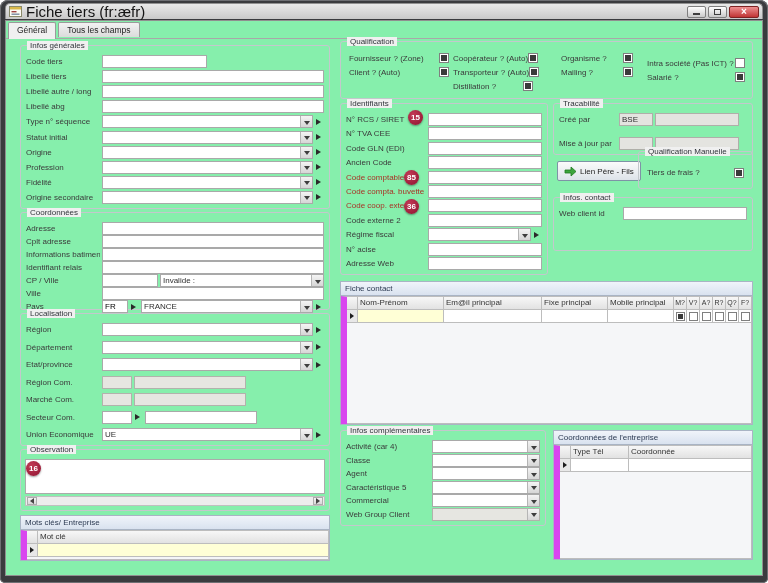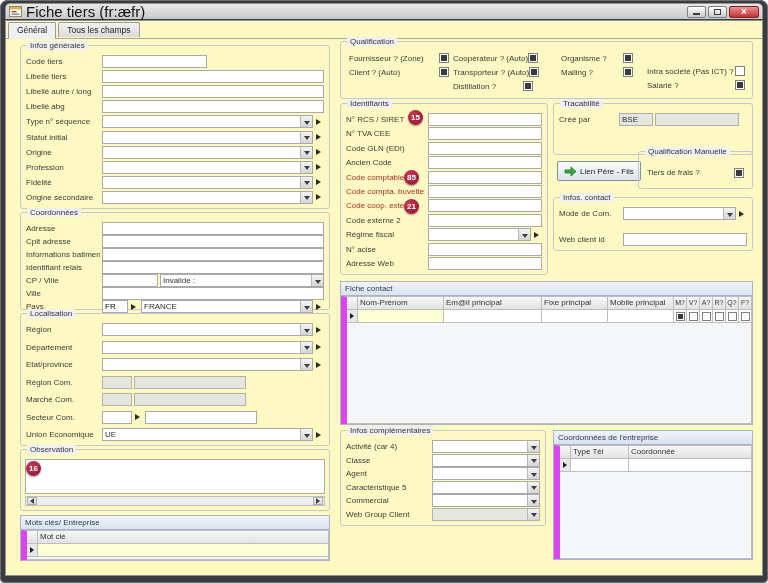--- a/index.html
+++ b/index.html
@@ -10,21 +10,21 @@
 .titlebar{height:16px;display:flex;align-items:center;gap:4px;padding:0 3px;
           background:linear-gradient(#E9E9E9,#C9C9C9);border-radius:5px 5px 0 0;border:1px solid #909090;border-bottom:none}
 .title{font-size:15px;color:#141414;white-space:nowrap}
 .winbtns{margin-left:auto;display:flex;gap:2px}
 .wb{width:19px;height:12px;border:1px solid #7F7F7F;border-radius:2px;background:linear-gradient(#FFFFFF,#C9C9C9);
     display:flex;align-items:center;justify-content:center}
 .wb .min{width:7px;height:2px;background:#3E3E3E;margin-top:5px}
 .wb .max{width:7px;height:6px;border:1px solid #3E3E3E}
 .wb.close{width:30px;background:linear-gradient(#EE9090,#C03434);border-color:#7E2222}
 .wb.close::after{content:"\00D7";color:#FFF;font-size:10px;font-weight:bold;line-height:1}
-.client{position:relative;margin-top:1px;height:556px;background:#fef9c3;border:1px solid #8F8F8F;overflow:hidden}
+.client{position:relative;margin-top:1px;height:556px;background:#86efac;border:1px solid #8F8F8F;overflow:hidden}
 
 .tabs{position:absolute;left:2px;top:1px;display:flex;z-index:3}
 .tab{height:15px;line-height:14px;padding:0 8px;font-size:8.5px;border:1px solid #9B9B9B;border-bottom:none;
      border-radius:2px 2px 0 0;background:linear-gradient(#F2F2F2,#DBDBDB);margin-right:2px;color:#222}
 .tab.active{background:#F0F0F0;height:17px;z-index:4}
 .tabline{position:absolute;left:0;right:0;top:17px;border-top:1px solid #A8A8A8}
 
 .group{position:absolute;border:1px solid #C3C8CC;border-radius:3px}
 .gt{position:absolute;top:-5px;left:6px;background:#F0F0F0;padding:0 3px;line-height:9px;color:#30343A;z-index:2;white-space:nowrap}
 .gi{position:absolute;left:5px;right:5px;top:9px;bottom:4px;display:flex;flex-direction:column;justify-content:space-between}
@@ -341,21 +341,21 @@
       <div class="qcol" style="left:220px;top:11px;width:72px">
         <div class="qrow">
             <span class="qlbl">Organisme ?</span>
             <span class="cb checked"></span>
           </div>
         <div class="qrow">
             <span class="qlbl">Mailing ?</span>
             <span class="cb checked"></span>
           </div>
       </div>
-      <div class="qcol" style="left:306px;top:24px;width:98px">
+      <div class="qcol" style="left:306px;top:16px;width:98px">
         <div class="qrow">
             <span class="qlbl">Intra société (Pas ICT) ?</span>
             <span class="cb"></span>
           </div>
         <div class="qrow">
             <span class="qlbl">Salarié ?</span>
             <span class="cb checked"></span>
           </div>
       </div>
     </div>
@@ -408,28 +408,33 @@
           <input class="txt" style="">
         </div>
         <div class="frow">
           <span class="lbl">Adresse Web</span>
           <input class="txt" style="">
         </div>
       </div>
     </div>
     <div class="badge" style="left:402px;top:89px">15</div>
     <div class="badge" style="left:398px;top:149px">85</div>
-    <div class="badge" style="left:398px;top:178px">21</div>
+    <div class="badge" style="left:398px;top:178px">36</div>
 
     <div class="group" id="g-trac" style="left:547px;top:82px;width:200px;height:52px">
       <span class="gt">Tracabilité</span>
       <div class="gi">
         <div class="frow">
           <span class="lbl">Créé par</span>
           <span class="gbox" style="flex:0 0 34px">BSE</span>
+          <span class="gbox" style="flex:0 0 84px"></span>
+        </div>
+        <div class="frow">
+          <span class="lbl">Mise à jour par</span>
+          <span class="gbox" style="flex:0 0 34px"></span>
           <span class="gbox" style="flex:0 0 84px"></span>
         </div>
       </div>
     </div>
 
     <button class="lien-btn" style="left:551px;top:140px">
       <svg width="13" height="11" viewBox="0 0 13 11">
           <path d="M1 4 h6 V1 l5 4.5 L7 10 V7 H1 z" fill="#3DA53D" stroke="#1F7A1F" stroke-width="0.8"></path>
         </svg>
       <span>Lien Père - Fils</span>
@@ -441,28 +446,20 @@
         <div class="frow" style="justify-content:space-between;padding:0 3px">
           <span class="qlbl">Tiers de frais ?</span>
           <span class="cb checked"></span>
         </div>
       </div>
     </div>
 
     <div class="group" id="g-icontact" style="left:547px;top:176px;width:200px;height:54px">
       <span class="gt">Infos. contact</span>
       <div class="gi">
-        <div class="frow">
-          <span class="lbl">Mode de Com.</span>
-          <div class="combo">
-              <span class="cval"></span>
-              <span class="dd"></span>
-            </div>
-          <span class="nav"></span>
-        </div>
         <div class="frow">
           <span class="lbl">Web client id</span>
           <input class="txt" style="">
         </div>
       </div>
     </div>
 
     <div class="panel" id="p-fcontact" style="left:334px;top:260px;width:413px;height:144px">
       <div class="cap">Fiche contact</div>
       <div class="grid">

